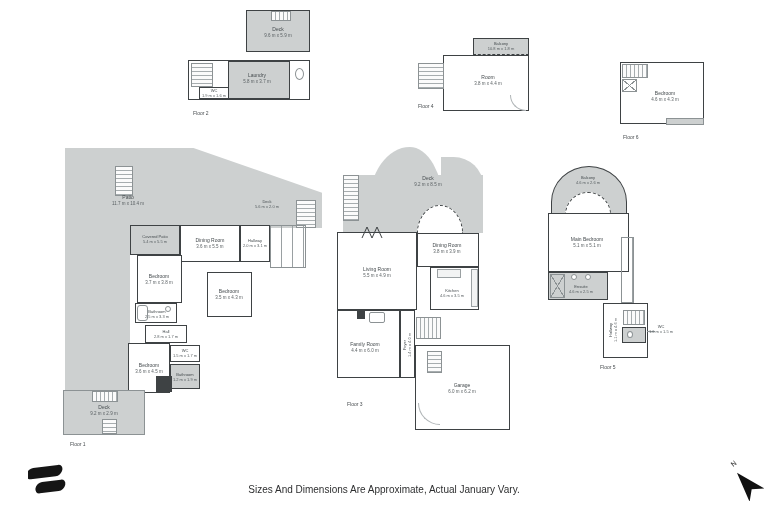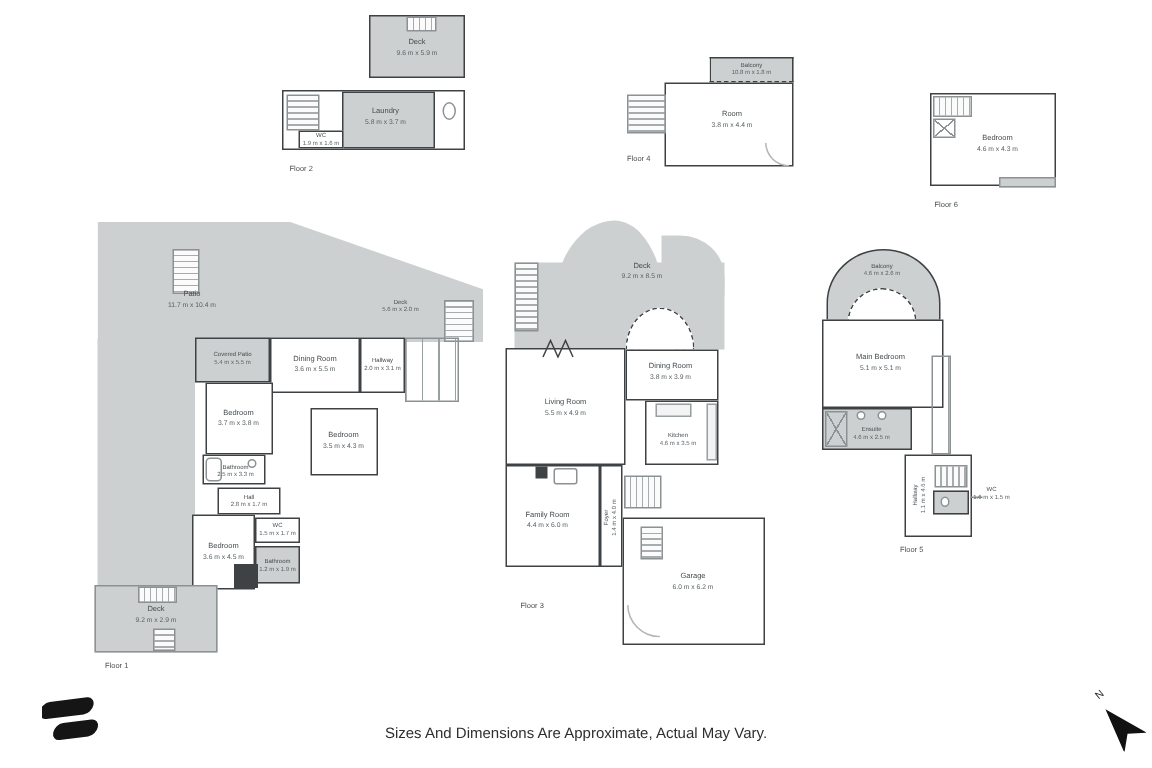--- a/index.html
+++ b/index.html
@@ -257,21 +257,21 @@
     <div class="rd" style="font-size:4px">1.1 m x 4.6 m</div>
   </div>
   <div style="position:absolute;left:104px;top:169px;width:8px;height:1px;background:#8c9294"></div>
   <div class="lbl" style="left:118px;top:167px">
     <div class="rn" style="font-size:4px">WC</div>
     <div class="rd" style="font-size:4px">1.6 m x 1.5 m</div>
   </div>
   <div class="floor-lbl" style="left:57px;top:202px">Floor 5</div>
 </div>
 
-<div class="footer">Sizes And Dimensions Are Approximate, Actual May Vary.</div>
+<div class="footer">Sizes And Dimensions Are Approximate, Actual January Vary.</div>
 
 <div class="logo">
   <svg width="44" height="34" viewBox="0 0 44 34">
     <g transform="rotate(-7 22 17)" fill="#151515">
       <rect x="2" y="2" width="36" height="11" rx="5.5" transform="skewX(-18)"></rect>
       <rect x="14" y="17" width="30" height="11" rx="5.5" transform="skewX(-18)"></rect>
     </g>
   </svg>
 </div>
 

